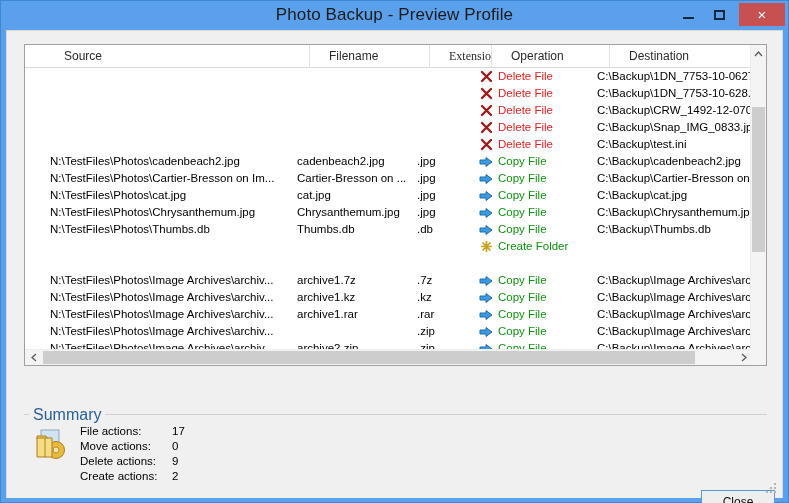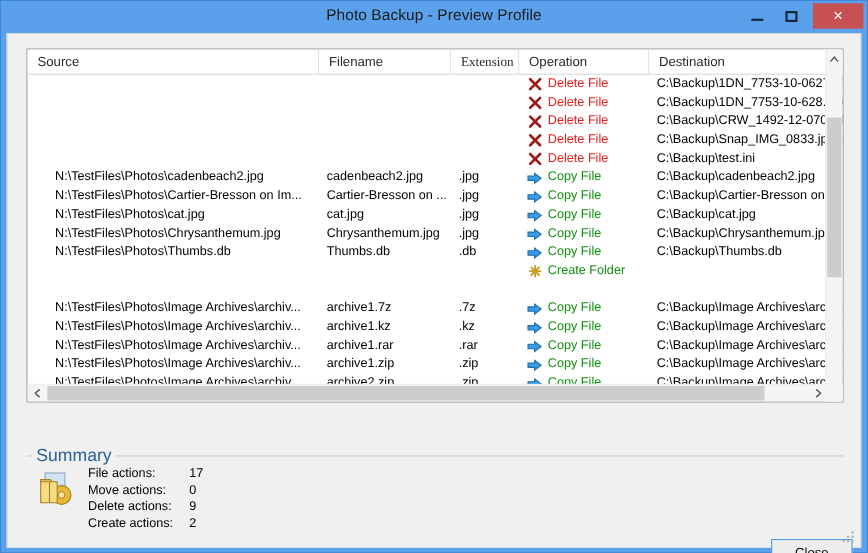--- a/index.html
+++ b/index.html
@@ -16,21 +16,21 @@
     border:1px solid #3f87d6;
   }
   
   .titlebar{
     position:absolute;left:0;top:0;width:787px;height:29px;
     background:#5aa0eb;
   }
   .title-text{
     position:absolute;left:0;top:4px;width:787px;
     text-align:center;
-    font-size:14px;color:#1b1b1b;
+    font-size:17px;color:#1b1b1b;
     letter-spacing:.1px;
     white-space:nowrap;
   }
   .wbtns{position:absolute;right:3px;top:2px;height:25px;display:flex;align-items:flex-start;}
   .wbtn{
     width:29px;height:23px;display:flex;align-items:center;justify-content:center;
     cursor:default;position:relative;
   }
   .wbtn.min{margin-right:2px;}
   .wbtn .minglyph{display:block;width:11px;height:2px;background:#14283c;margin-top:7px;}
@@ -54,23 +54,23 @@
     overflow:hidden;
   }
   .lv-header{
     position:absolute;left:0;top:0;height:23px;width:100%;
     background:#ffffff;border-bottom:1px solid #d9d9d9;
     box-sizing:border-box;
   }
   .hcell{
     position:absolute;top:0;height:22px;line-height:22px;
     font-size:12px;color:#2b2b2b;
-    padding-left:9px;box-sizing:border-box;
+    padding-left:19px;box-sizing:border-box;
     border-right:1px solid #e2e2e2;
-    white-space:nowrap;overflow:hidden;
+    white-space:nowrap;overflow:hidden;margin-left:20px;
   }
   .rows{
     position:absolute;left:0;top:23px;width:100%;height:296px;
     overflow:hidden;
   }
   .row{
     position:absolute;left:0;width:100%;height:17px;line-height:17px;
     white-space:nowrap;
   }
   .cell{
@@ -359,21 +359,20 @@
             <div class="cell c-op op-copy">Copy File</div>
             <div class="cell c-dest">C:\Backup\Image Archives\archive1.</div>
           </div>
           <div class="row" style="top: 255px;">
             <div class="opicon">
               <svg width="14" height="12" viewBox="0 0 14 12">
                 <path d="M1 4 L7 4 L7 1.5 L13 6 L7 10.5 L7 8 L1 8 Z" fill="#3b9ae1" stroke="#1f6fae" stroke-width="1"></path>
               </svg>
             </div>
             <div class="cell c-source">N:\TestFiles\Photos\Image Archives\archiv...</div>
-            <div class="cell c-filename">archive1.zip</div>
             <div class="cell c-ext">.zip</div>
             <div class="cell c-op op-copy">Copy File</div>
             <div class="cell c-dest">C:\Backup\Image Archives\archive1.</div>
           </div>
           <div class="row" style="top: 272px;">
             <div class="opicon">
               <svg width="14" height="12" viewBox="0 0 14 12">
                 <path d="M1 4 L7 4 L7 1.5 L13 6 L7 10.5 L7 8 L1 8 Z" fill="#3b9ae1" stroke="#1f6fae" stroke-width="1"></path>
               </svg>
             </div>

